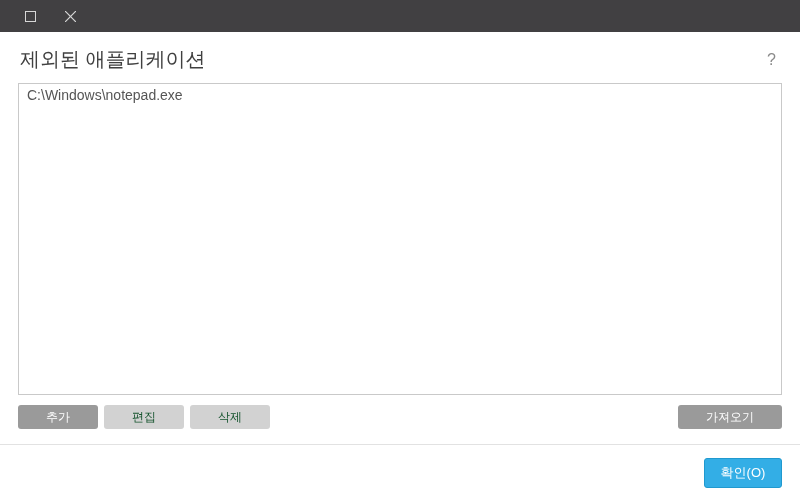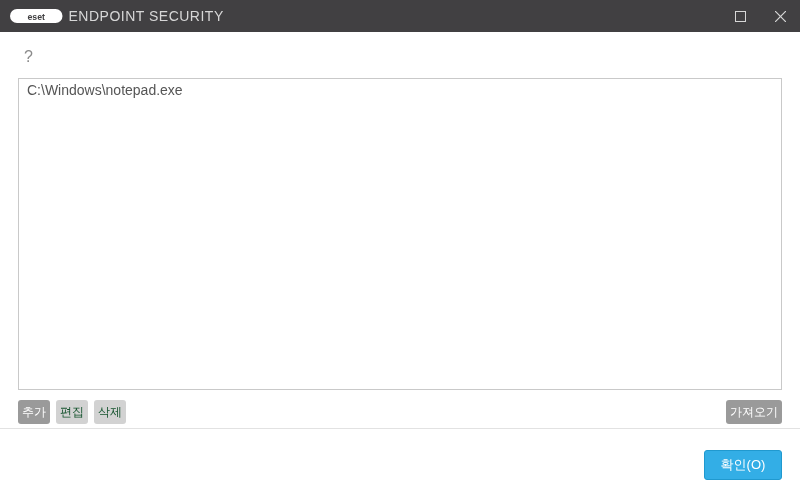--- a/index.html
+++ b/index.html
@@ -96,37 +96,37 @@
     }
     .action-group {
       display: flex;
       gap: 6px;
     }
     .pill-btn {
       background: #9a9a9a;
       color: #ffffff;
       border: none;
       font-size: 12px;
-      padding: 4px 4px;
+      padding: 4px 28px;
       border-radius: 3px;
       cursor: pointer;
       line-height: 16px;
     }
     .pill-btn.disabled {
       background: #d2d2d2;
       color: #14532d;
       cursor: default;
     }
     .footer {
       border-top: 1px solid #e2e2e2;
       position: absolute;
       bottom: 0;
       left: 0;
       right: 0;
-      height: 72px;
+      height: 56px;
       display: flex;
       align-items: center;
       justify-content: flex-end;
       padding: 0 18px;
       gap: 10px;
       background: #ffffff;
     }
     .footer-btn {
       min-width: 78px;
       height: 30px;
@@ -143,45 +143,37 @@
     .btn-secondary {
       background: #9a9a9a;
       border: 1px solid #8a8a8a;
       color: #ffffff;
     }
   </style>
 </head>
 <body>
 
 <div class="titlebar">
-  <div class="titlebar-left">
-    <span class="brand-logo">
-      <svg viewBox="0 0 60 16">
-        <rect x="0" y="0" width="60" height="16" rx="8" fill="#ffffff"></rect>
-        <text x="30" y="12" text-anchor="middle" font-size="10" font-weight="700" fill="#414042" font-family="Arial">eset</text>
-      </svg>
-    </span>
-    <span class="product-name">ENDPOINT SECURITY</span>
-  </div>
   <div class="titlebar-controls">
     <div class="titlebar-btn">
       <svg viewBox="0 0 11 11">
         <rect x="0.5" y="0.5" width="10" height="10" fill="none" stroke="#d7d7d7" stroke-width="1"></rect>
       </svg>
     </div>
     <div class="titlebar-btn">
       <svg viewBox="0 0 11 11">
         <line x1="0" y1="0" x2="11" y2="11" stroke="#d7d7d7" stroke-width="1.2"></line>
         <line x1="11" y1="0" x2="0" y2="11" stroke="#d7d7d7" stroke-width="1.2"></line>
       </svg>
     </div>
   </div>
 </div>
 
 <div class="header-row">
+  <div class="page-title">제외된 애플리케이션</div>
   <div class="help-icon">
     <span>?</span>
   </div>
 </div>
 
 <div class="content">
   <div class="list-box">
     <div class="list-item">C:\Windows\notepad.exe</div>
   </div>
   <div class="action-row">

